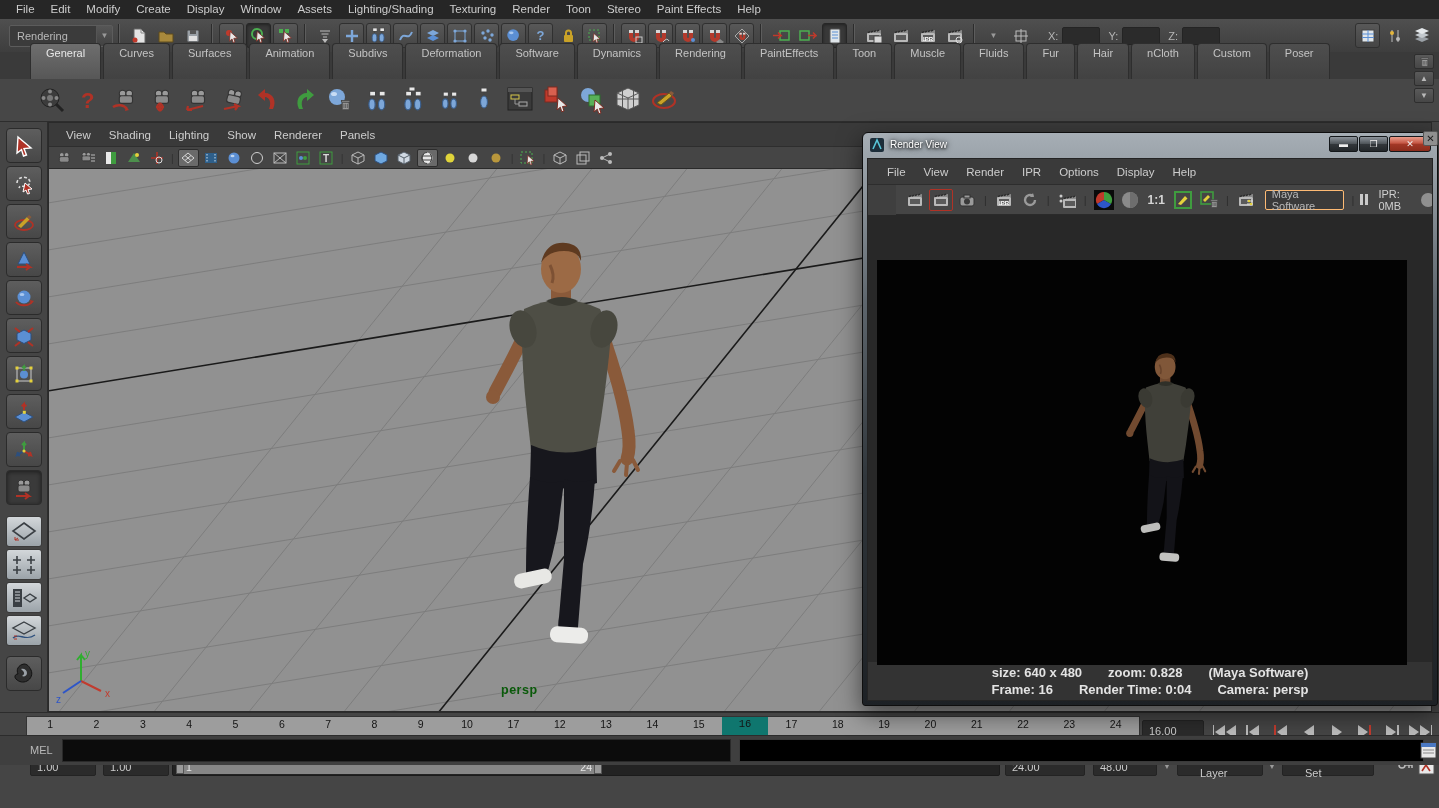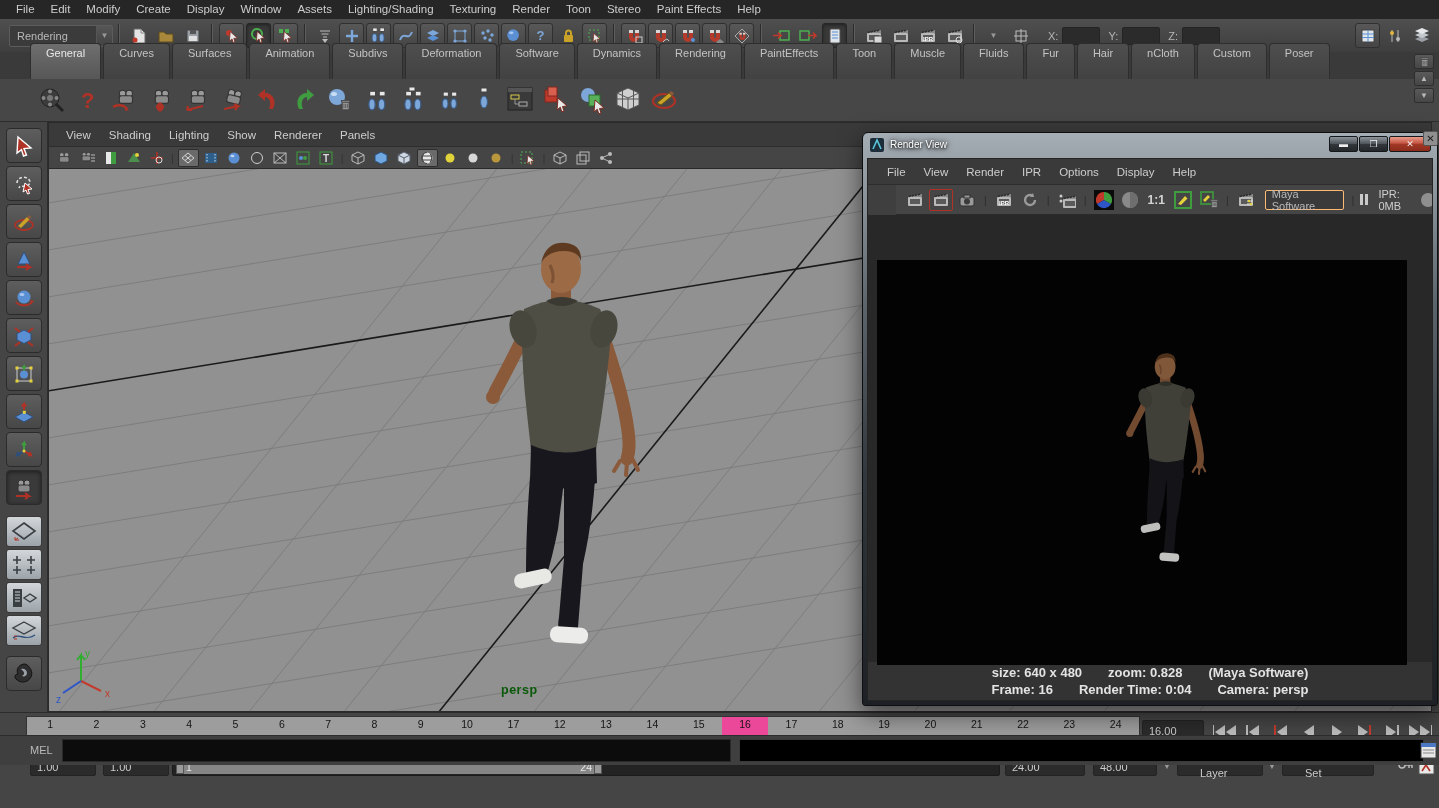--- a/index.html
+++ b/index.html
@@ -97,21 +97,21 @@
      font-weight:bold; font-size:13px; color:#e3e3e3; gap:2px; }
   .rv-status .row { display:flex; gap:26px; }
   
   .timeslider { position:absolute; left:0; top:712px; right:0; height:38px; background:#454545; border-top:1px solid #2c2c2c;}
   .ruler { position:absolute; left:26px; top:3px; width:1114px; height:31px; background:#9d9d9d;
      border:1px solid #333; display:flex; }
   .frame-cell { flex:1; position:relative; text-align:center; color:#141414; font-size:10.5px; }
   .frame-cell .fnum { display:block; margin-top:1px; }
   .frame-cell::after { content:""; position:absolute; left:50%; bottom:2px; width:1px; height:9px; background:#161616; }
   .frame-cell .fcur { display:none; }
-  .frame-cell.active { background:#ec4899; }
+  .frame-cell.active { background:#0f766e;font-family:Liberation Mono, monospace; }
   .frame-cell.active .fcur { display:block; color:#f2f2f2; position:absolute; left:0; right:0; bottom:1px; }
   .frame-cell.active::after { display:none; }
   .timefield { position:absolute; left:1142px; top:7px; width:62px; height:22px; background:#2b2b2b;
      border:1px solid #232323; border-radius:2px; color:#ccc; display:flex; align-items:center; padding-left:6px; }
   .playback { position:absolute; left:1213px; top:6px; height:26px; display:flex; align-items:center; gap:5px; }
   .pb { display:flex; align-items:center; justify-content:center; gap:1px; width:23px; height:22px; }
   .tri-l { width:0; height:0; border-right:10px solid #bcbcbc; border-top:7px solid transparent; border-bottom:7px solid transparent; }
   .tri-r { width:0; height:0; border-left:10px solid #bcbcbc; border-top:7px solid transparent; border-bottom:7px solid transparent; }
   .pbar { width:2px; height:14px; background:#bcbcbc; }
   .pbar.red { background:#c23b2e; }

